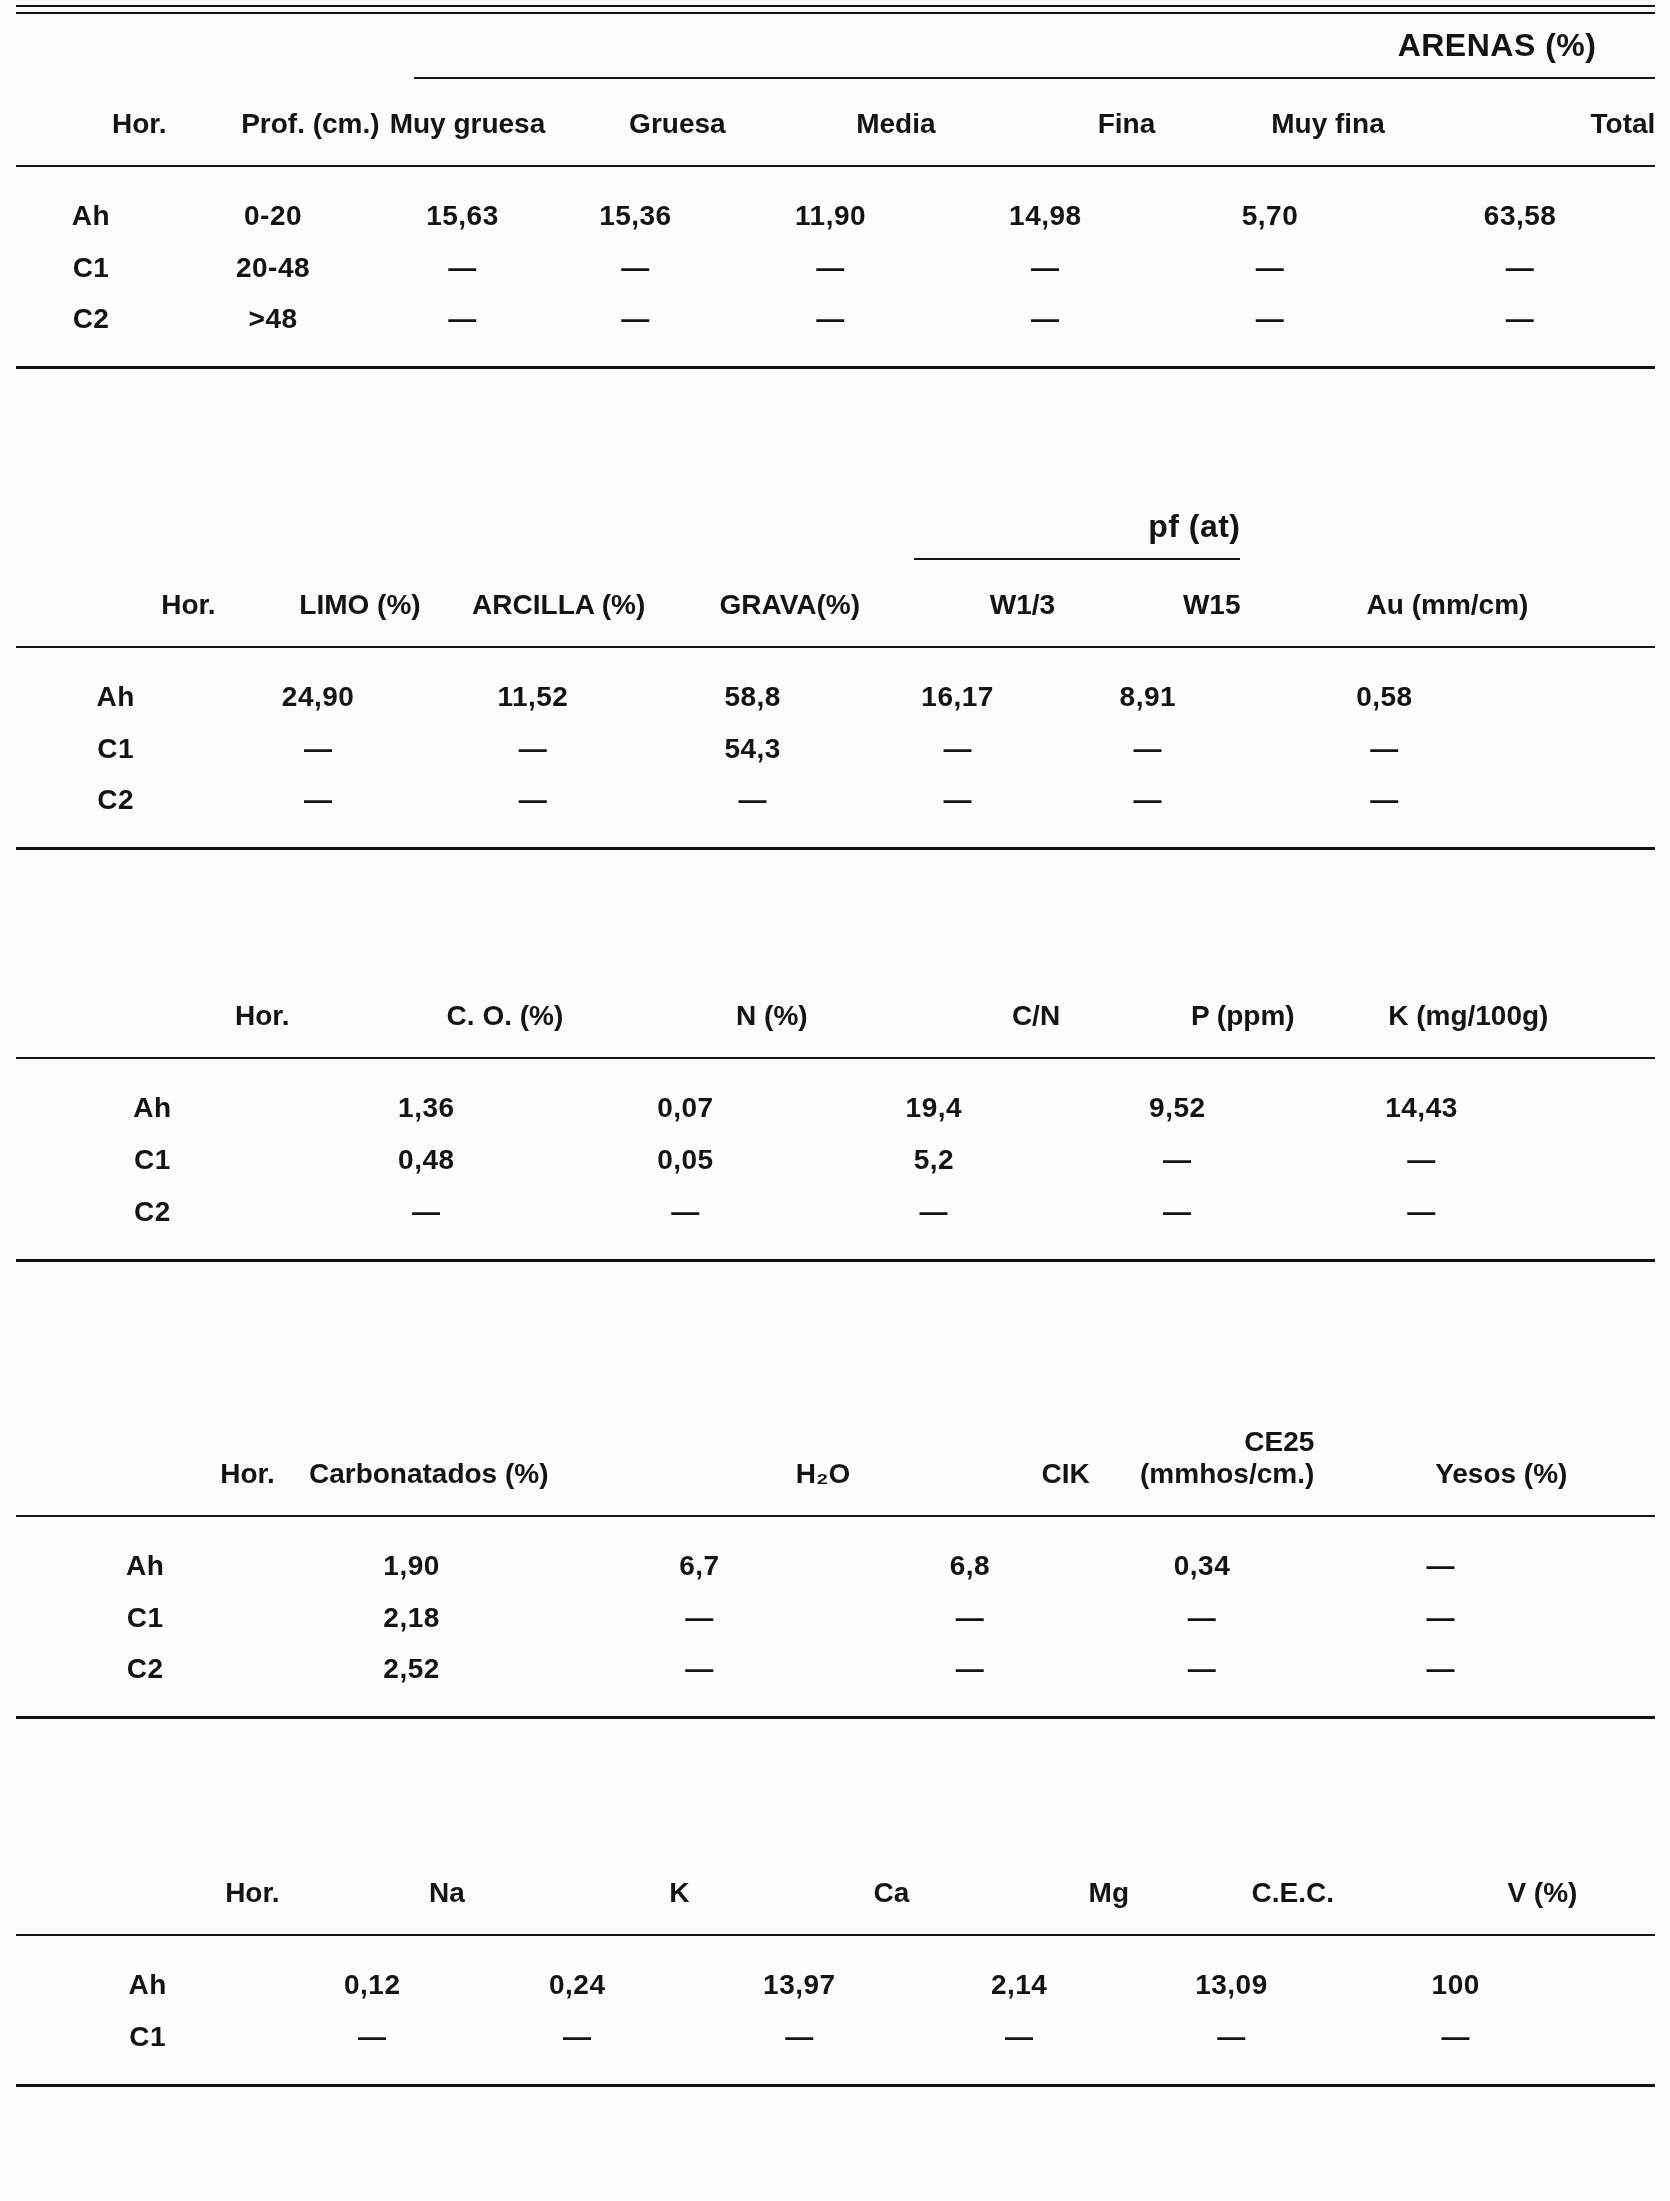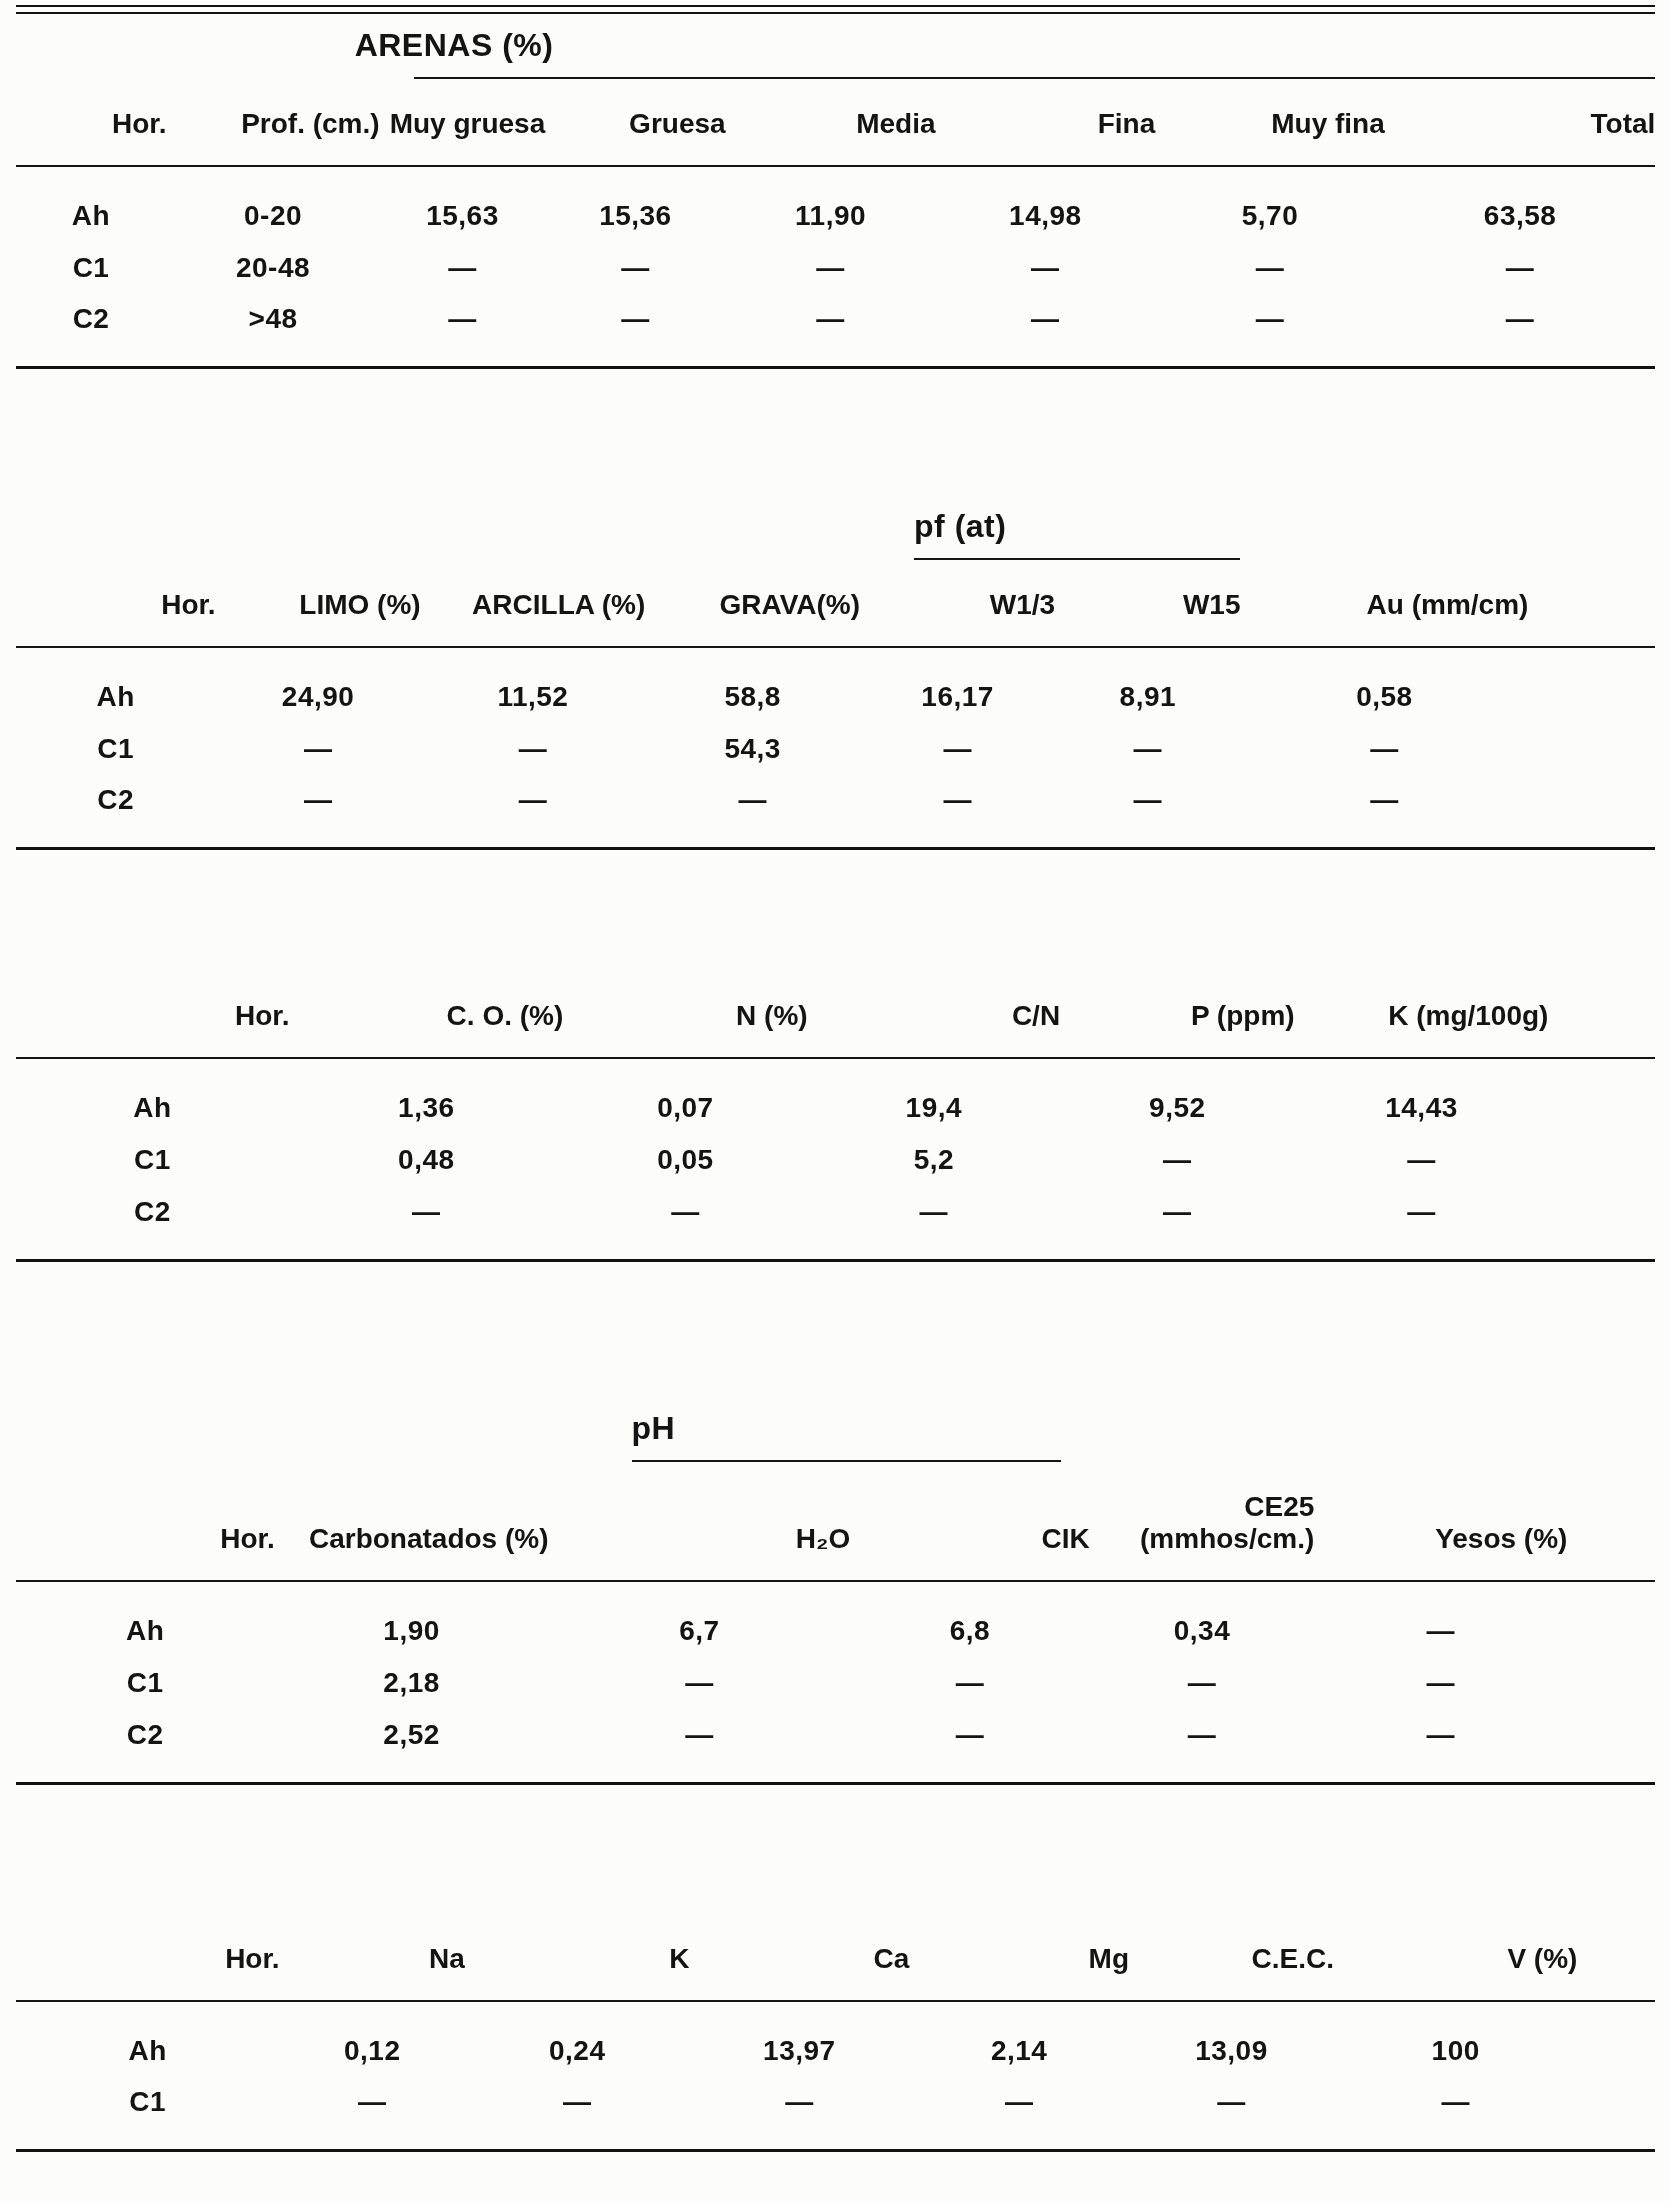--- a/index.html
+++ b/index.html
@@ -22,21 +22,21 @@
   }
 
   table { width: 100%; border-collapse: collapse; table-layout: fixed; }
   .datatable { border-bottom: 3.9px solid #121212; }
 
   
   .span-row td { padding: 0; }
   .srule {
     border-bottom: 2.9px solid #161616;
     padding: 13.7px 0 12.7px 0;
-    text-align: left;
+    text-align: right;
     text-decoration: underline;
   }
   .span-label {
     display: inline-block;
     font-size: 32px;
     font-weight: 700;
     letter-spacing: 0.5px;
     white-space: nowrap;
   }
   .t1r { margin-left: 34px; }
@@ -268,29 +268,20 @@
   <table class="datatable">
     <colgroup>
       <col style="width:15.8%">
         <col style="width:16.7%">
         <col style="width:18.4%">
       <col style="width:14.6%">
         <col style="width:13.7%">
         <col style="width:20.8%">
     </colgroup>
     <thead>
-      <tr class="span-row">
-        <td colspan="2"></td>
-        <td colspan="2">
-          <div class="srule t4r">
-            <span class="span-label">pH</span>
-          </div>
-        </td>
-        <td colspan="2"></td>
-      </tr>
       <tr class="head-row">
         <th>Hor.</th>
         <th>Carbonatados (%)</th>
         <th>H₂O</th>
         <th>CIK</th>
         <th>CE25
 (mmhos/cm.)</th>
         <th class="pad-r3">Yesos (%)</th>
       </tr>
     </thead>

